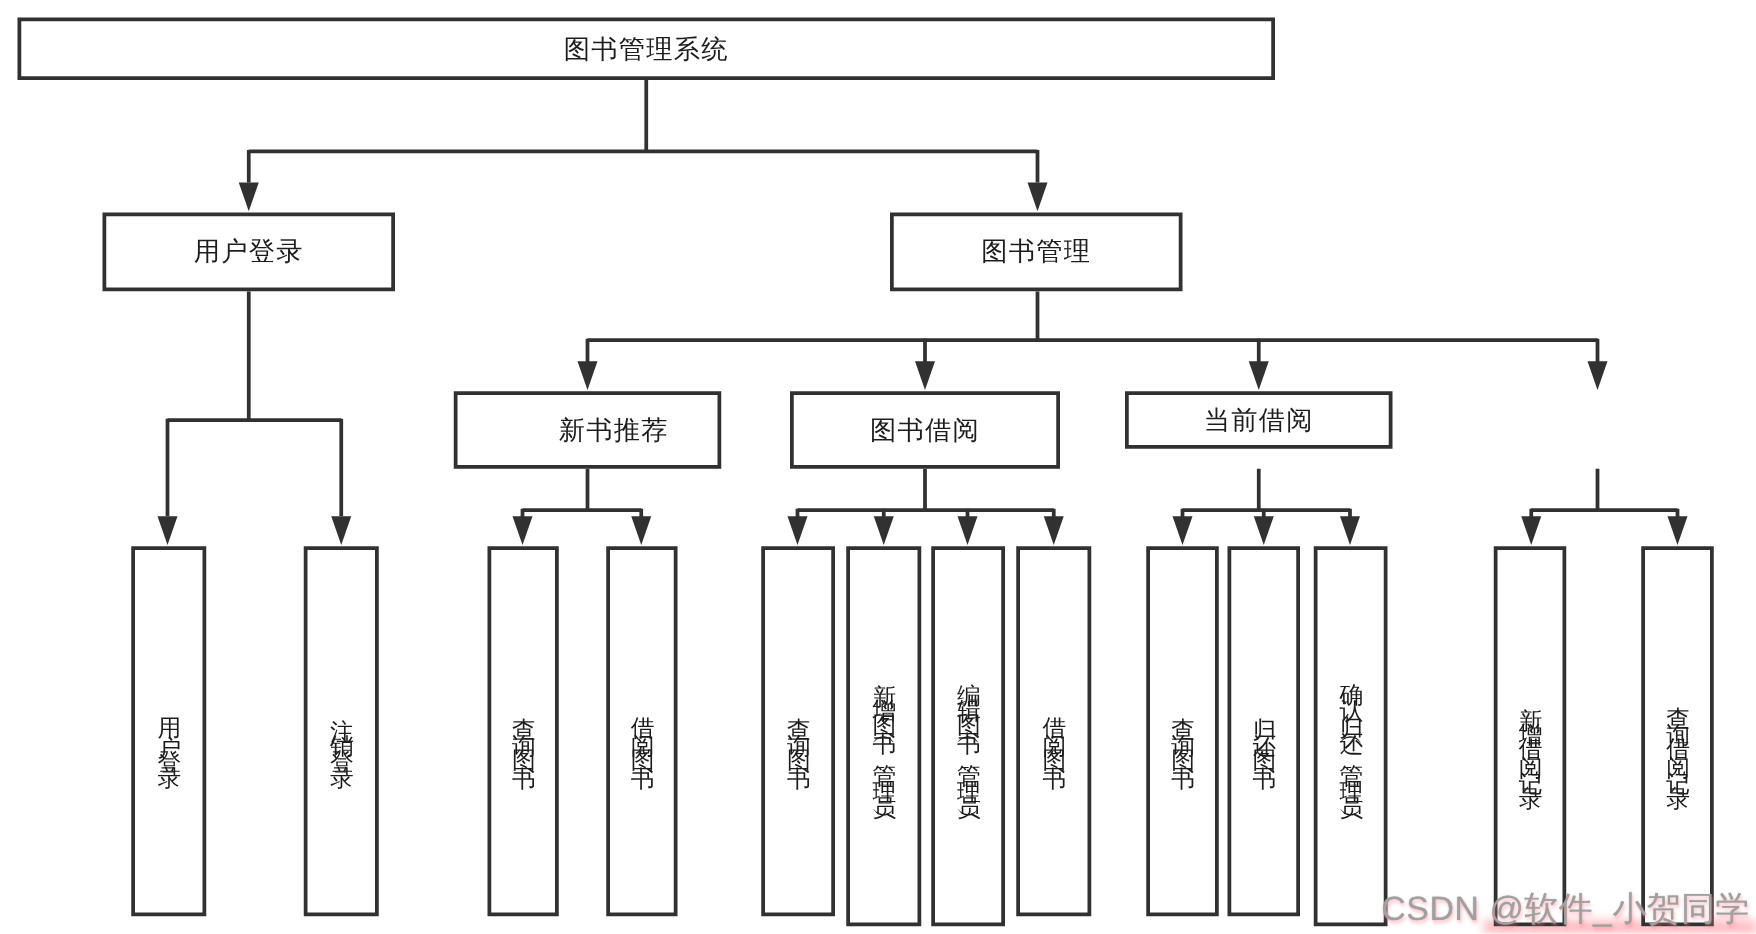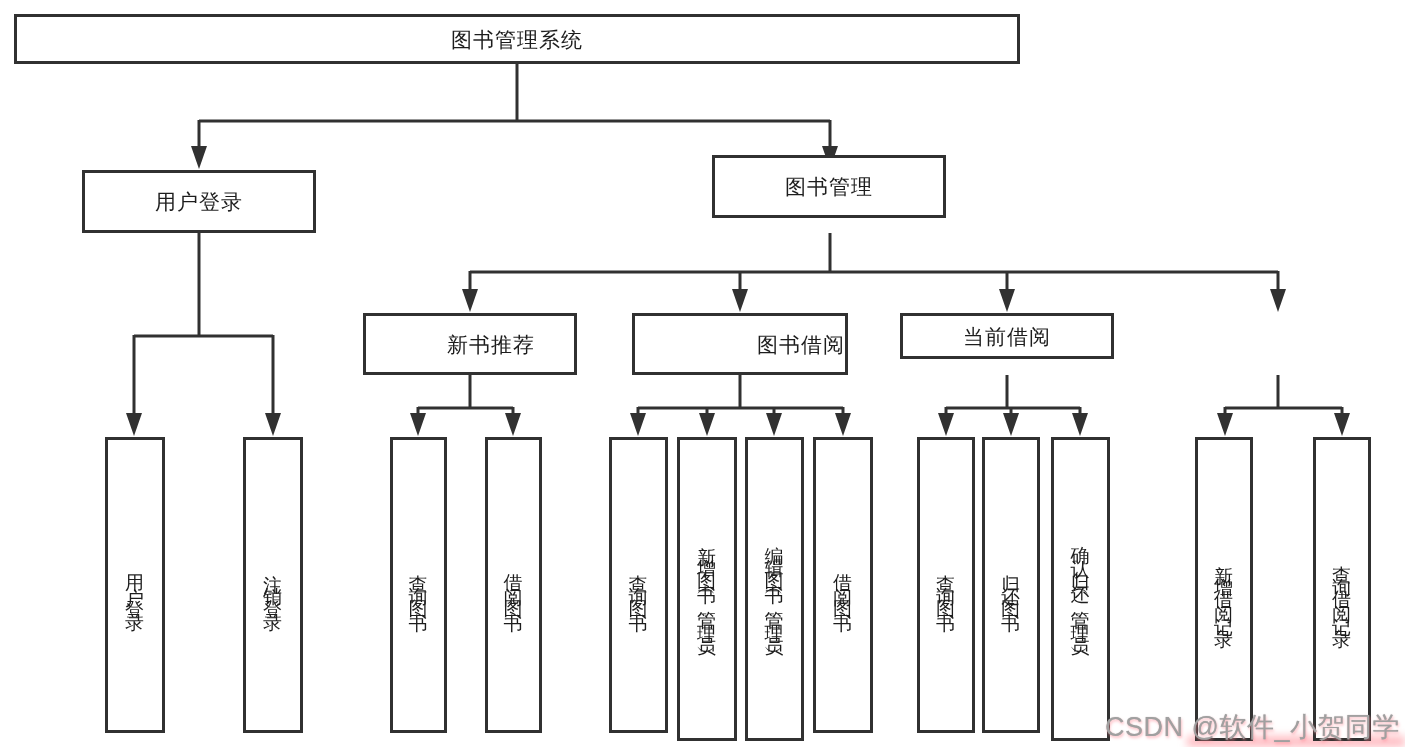--- a/index.html
+++ b/index.html
@@ -134,28 +134,28 @@
     </g>
   </svg>
 
   <div class="box" style="left:14px;top:14px;width:1006px;height:50px;">
     <span>图书管理系统</span>
   </div>
 
   <div class="box" style="left:82px;top:170px;width:234px;height:63px;">
     <span>用户登录</span>
   </div>
-  <div class="box" style="left:712px;top:155px;width:234px;height:63px;">
+  <div class="box" style="left:712px;top:170px;width:234px;height:63px;">
     <span>图书管理</span>
   </div>
 
   <div class="box" style="left:363px;top:313px;width:214px;height:62px;padding-left:42px;">
     <span>新书推荐</span>
   </div>
-  <div class="box" style="left:632px;top:313px;width:216px;height:62px;justify-content:flex-end;">
+  <div class="box" style="left:632px;top:313px;width:216px;height:62px;">
     <span>图书借阅</span>
   </div>
   <div class="box" style="left:900px;top:313px;width:214px;height:46px;">
     <span>当前借阅</span>
   </div>
 
   <div class="box vbox" style="left:105px;top:437px;width:60px;height:296px;">
     <span>用户登录</span>
   </div>
   <div class="box vbox" style="left:243px;top:437px;width:60px;height:296px;">

